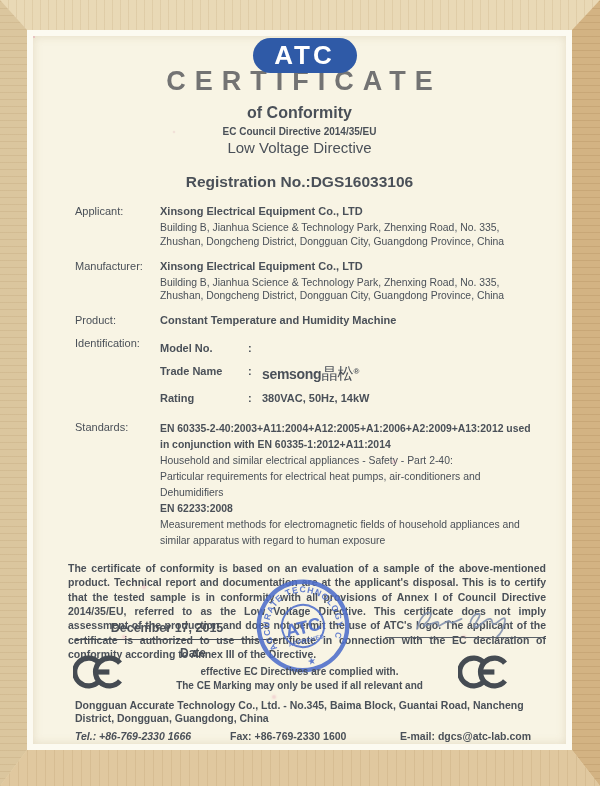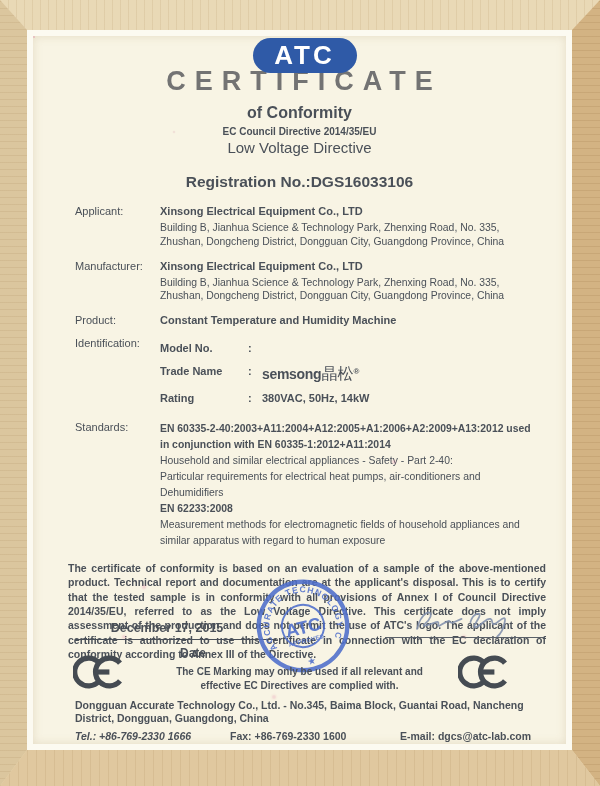--- a/index.html
+++ b/index.html
@@ -186,22 +186,22 @@
         <path d="M 135.6 24.3 A 40 40 0 1 0 135.6 75.7" fill="none" stroke="#454b52" stroke-width="15"></path>
         <path d="M 65 50 H 105" stroke="#454b52" stroke-width="15"></path>
       </svg>
       <svg class="abs ce-right" width="52" height="36" viewBox="0 0 150 100">
         <path d="M 75.6 24.3 A 40 40 0 1 0 75.6 75.7" fill="none" stroke="#454b52" stroke-width="15"></path>
         <path d="M 135.6 24.3 A 40 40 0 1 0 135.6 75.7" fill="none" stroke="#454b52" stroke-width="15"></path>
         <path d="M 65 50 H 105" stroke="#454b52" stroke-width="15"></path>
       </svg>
 
       <div class="abs ce-note">
+        <div>effective EC Directives are complied with.</div>
         <div>The CE Marking may only be used if all relevant and</div>
-        <div>effective EC Directives are complied with.</div>
       </div>
 
       <div class="abs company">Dongguan Accurate Technology Co., Ltd. - No.345, Baima Block, Guantai Road, Nancheng District, Dongguan, Guangdong, China</div>
 
       <div class="abs contact tel">Tel.: +86-769-2330 1666</div>
       <div class="abs contact fax">Fax: +86-769-2330 1600</div>
       <div class="abs contact email">E-mail: dgcs@atc-lab.com</div>
     </div>
   </div>
 </div>

